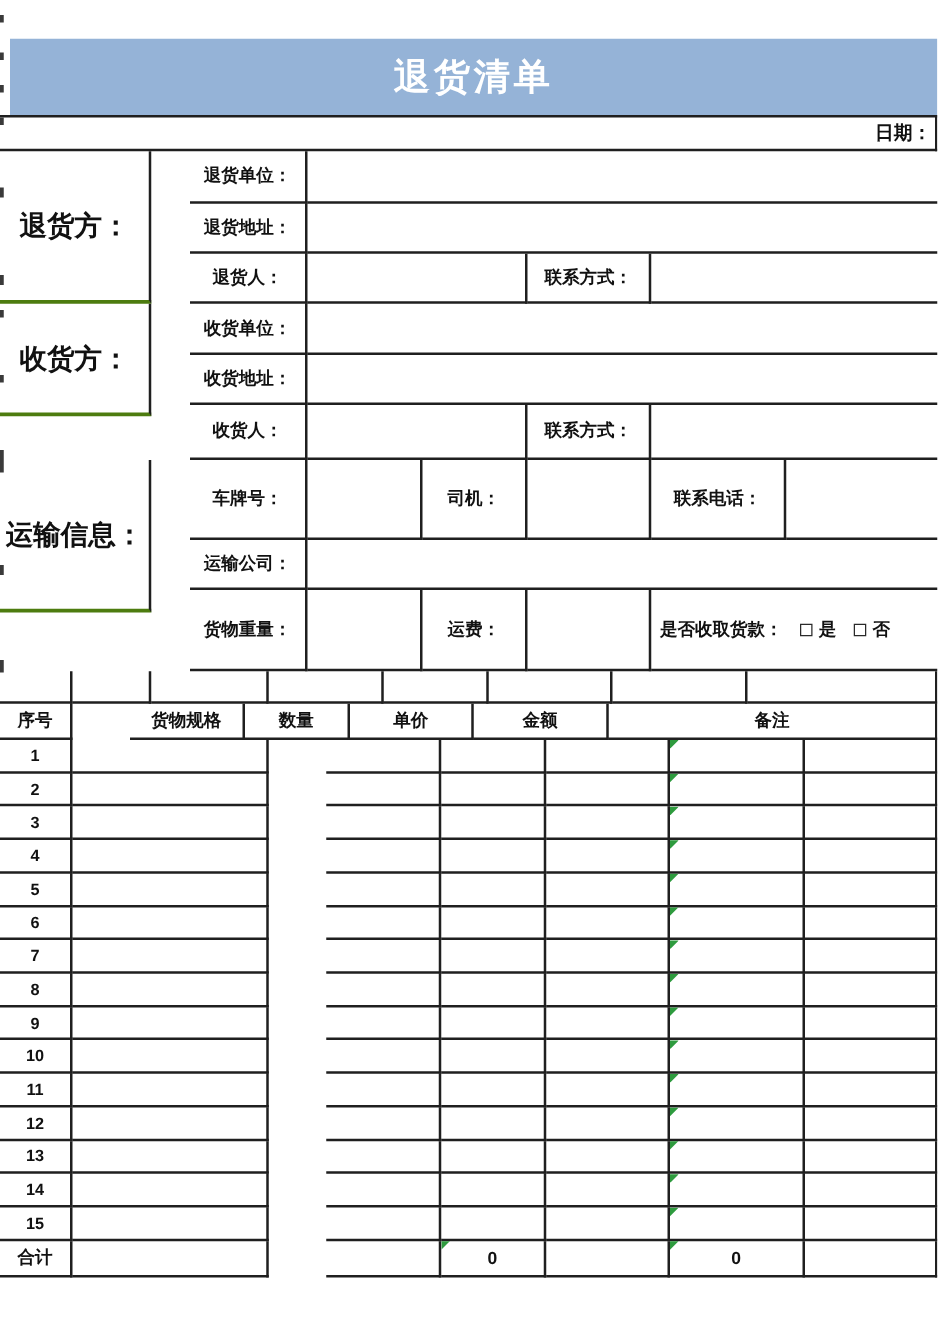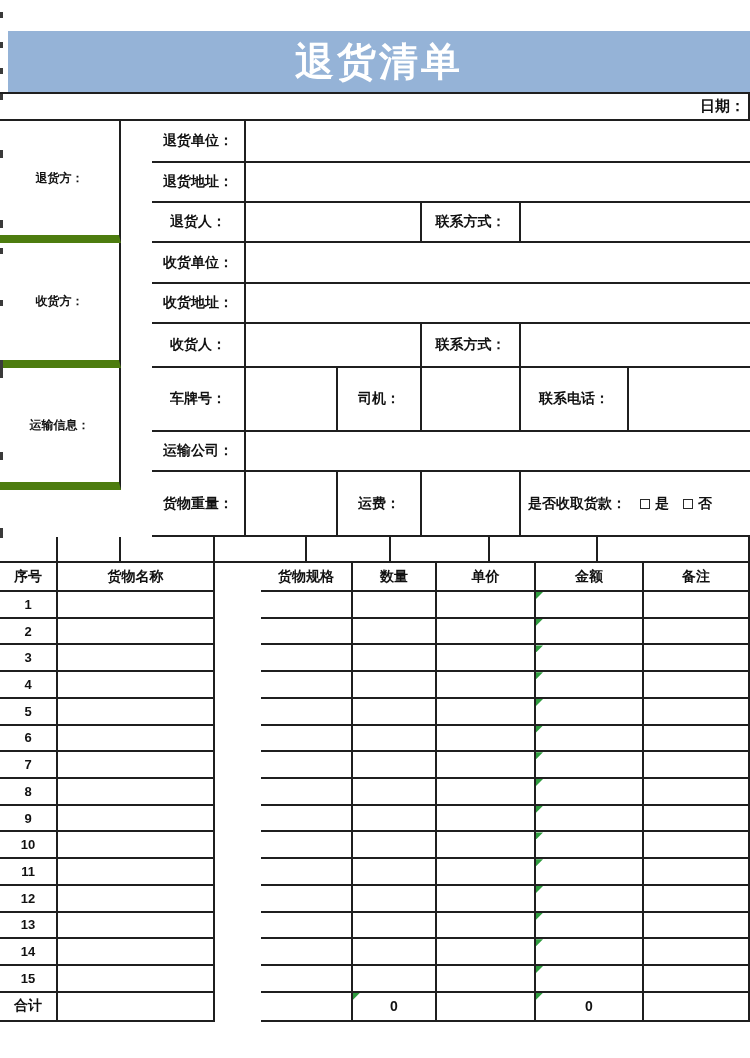--- a/index.html
+++ b/index.html
@@ -6,35 +6,35 @@
   *{box-sizing:border-box;}
   .page{
     position:relative;width:750px;height:1058px;background:#fff;overflow:hidden;
     font-family:"Liberation Sans","DejaVu Sans",sans-serif;color:#111;
   }
   
   .banner{
     position:absolute;left:8px;top:31px;width:742px;height:61px;
     background:#95B3D7;display:flex;align-items:center;justify-content:center;
   }
-  .banner .title{color:#fff;font-size:39px;font-weight:bold;letter-spacing:3px;}
+  .banner .title{color:#fff;font-size:29px;font-weight:bold;letter-spacing:3px;}
   
   .date-row{
     position:absolute;left:0;top:92px;width:750px;height:29px;
     border-top:2px solid #1f1f1f;border-bottom:2px solid #1f1f1f;border-right:2px solid #1f1f1f;
     display:flex;align-items:center;justify-content:flex-end;
     font-weight:bold;font-size:15px;padding-right:3px;
   }
   
   .form{position:absolute;left:0;top:121px;width:750px;}
   .section{display:flex;width:750px;}
   .sec-left{
-    width:121px;flex:0 0 121px;border-right:2px solid #1f1f1f;border-bottom:8px solid #4d7c0f;
+    width:121px;flex:0 0 121px;border-right:2px solid #1f1f1f;border-bottom:3px solid #4d7c0f;
     display:flex;align-items:center;justify-content:center;
-    font-weight:bold;font-size:12px;
+    font-weight:bold;font-size:22px;
   }
   .sec-right{flex:1;display:flex;flex-direction:column;}
   .frow{display:flex;width:100%;margin-left:31px;}
   .cell{border-bottom:2px solid #1f1f1f;border-right:2px solid #1f1f1f;display:flex;align-items:center;justify-content:center;}
   .lbl{font-weight:bold;font-size:14px;}
   .w-lbl{width:94px;flex:0 0 94px;}
   .w-92{width:92px;flex:0 0 92px;}
   .w-84{width:84px;flex:0 0 84px;}
   .w-99{width:99px;flex:0 0 99px;}
   .w-108{width:108px;flex:0 0 108px;}
@@ -99,21 +99,21 @@
         <div class="frow h40">
           <div class="cell lbl w-lbl h40">退货人：</div>
           <div class="cell w-176 h40"></div>
           <div class="cell lbl w-99 h40">联系方式：</div>
           <div class="cell grow1 h40"></div>
         </div>
       </div>
     </div>
 
     <div class="section" style="height:125px">
-      <div class="sec-left" style="height:125px">收货方：</div>
+      <div class="sec-left" style="height:90px">收货方：</div>
       <div class="sec-right">
         <div class="frow h41">
           <div class="cell lbl w-lbl h41">收货单位：</div>
           <div class="cell grow1 h41"></div>
         </div>
         <div class="frow h40">
           <div class="cell lbl w-lbl h40">收货地址：</div>
           <div class="cell grow1 h40"></div>
         </div>
         <div class="frow h44">
@@ -162,21 +162,20 @@
       <div class="sp" style="width:94px"></div>
       <div class="sp" style="width:92px"></div>
       <div class="sp" style="width:84px"></div>
       <div class="sp" style="width:99px"></div>
       <div class="sp" style="width:108px"></div>
       <div class="sp"></div>
     </div>
 
     <div class="gt-row h29">
       <div class="cell c-no hdr h29">序号</div>
-      <div class="cell c-name hdr h29">货物名称</div>
       <div class="cell c-spec hdr h29">货物规格</div>
       <div class="cell c-qty hdr h29">数量</div>
       <div class="cell c-price hdr h29">单价</div>
       <div class="cell c-amt hdr h29">金额</div>
       <div class="cell c-note hdr h29">备注</div>
     </div>
 
     <div>
         <div class="gt-row grow">
           <div class="cell c-no rownum grow">1</div>

